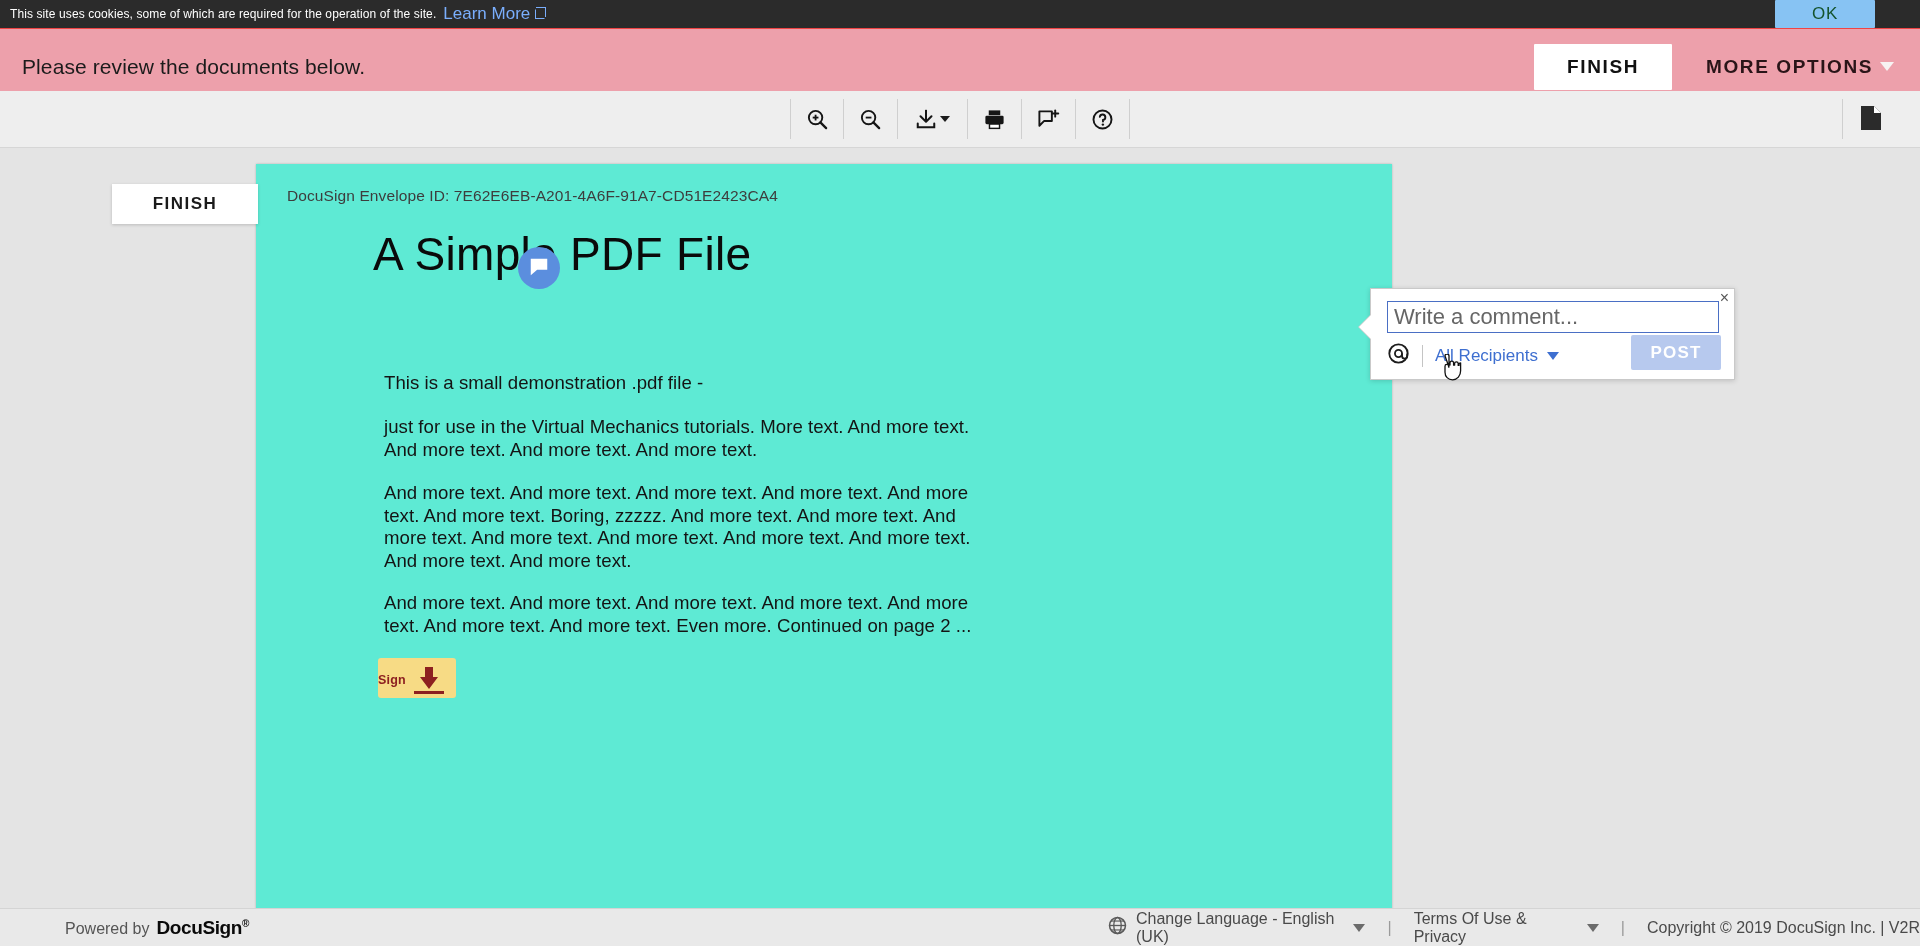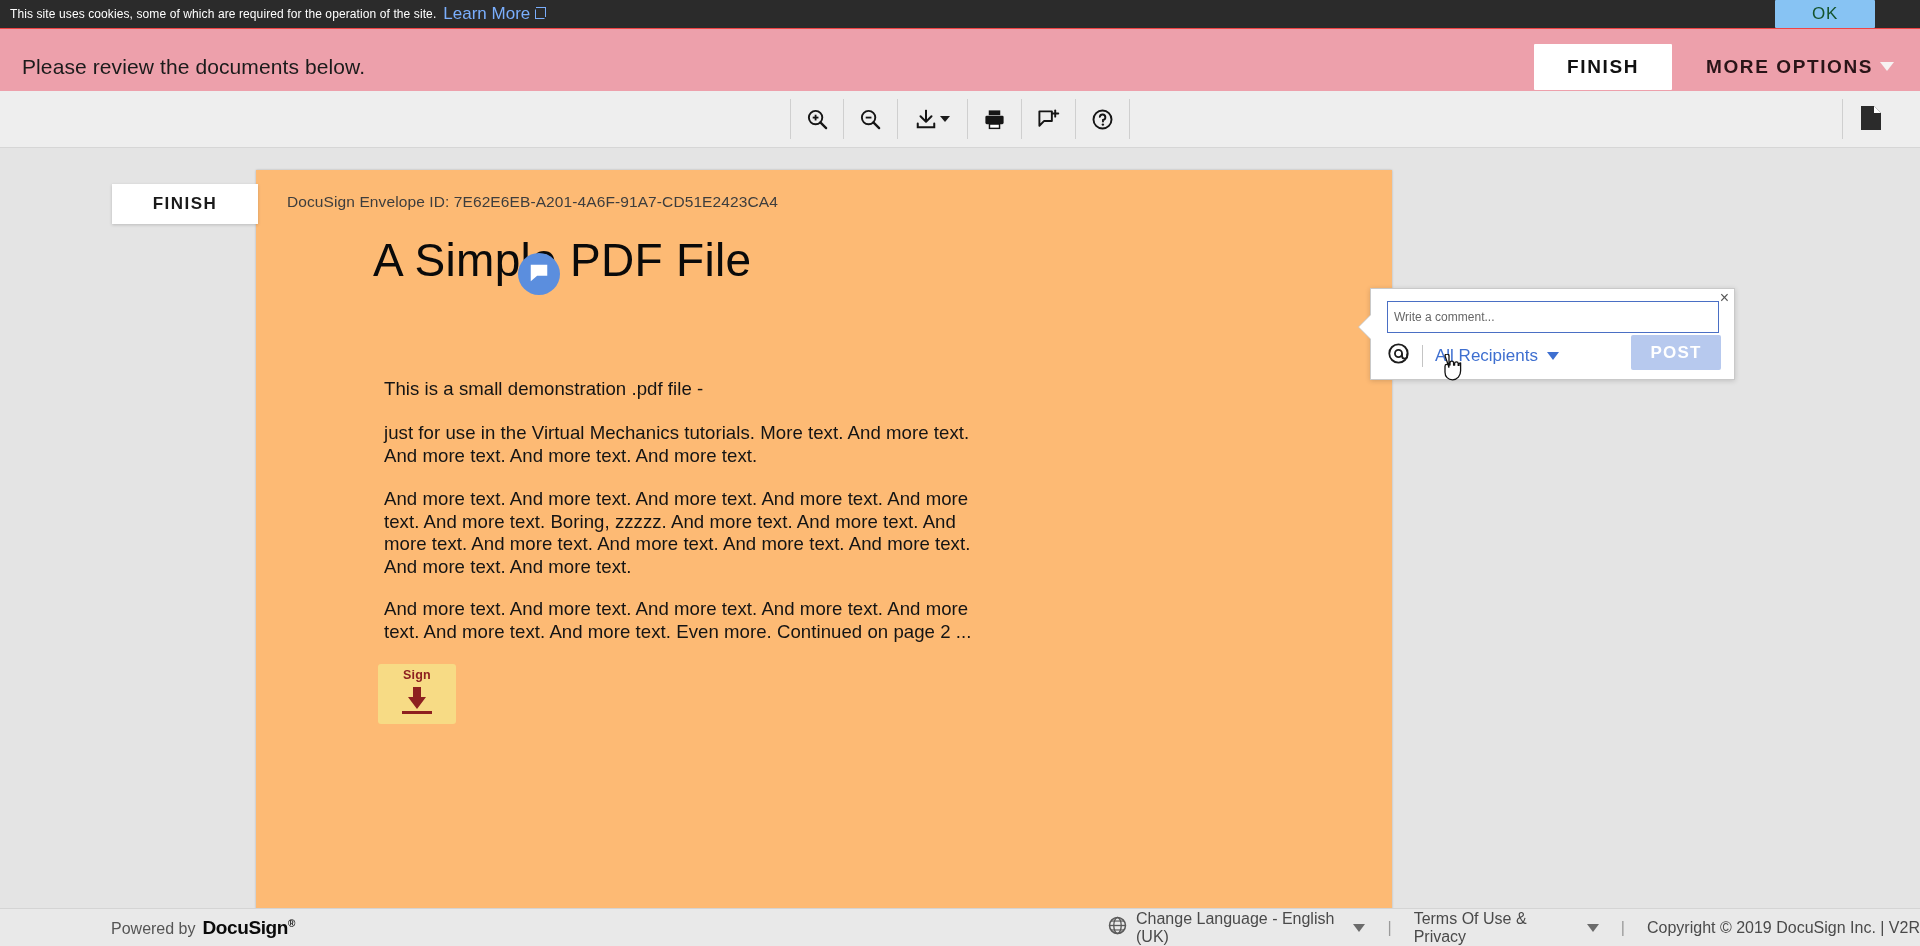--- a/index.html
+++ b/index.html
@@ -188,23 +188,23 @@
   
   .doc-area {
     position: absolute;
     top: 148px; left: 0;
     width: 1920px; height: 760px;
     background: #e4e4e4;
     overflow: hidden;
   }
   .page {
     position: absolute;
-    left: 256px; top: 22px;
+    left: 256px; top: 16px;
     width: 1136px; height: 750px;
-    background: #fdba74;
+    background: #5eead4;
     box-shadow: 0 0 2px rgba(0,0,0,.22);
   }
   .envelope-id {
     position: absolute;
     left: 31px; top: 23px;
     font-size: 15.5px;
     color: #3d3d3d;
     letter-spacing: .1px;
     white-space: nowrap;
   }
@@ -226,26 +226,26 @@
   }
   .p1 { top: 208px; width: 700px; }
   .p2 { top: 252px; width: 600px; }
   .p3 { top: 318px; width: 600px; }
   .p4 { top: 428px; width: 600px; }
 
   
   .sign-tag {
     position: absolute;
     left: 122px; top: 494px;
-    width: 78px; height: 60px;
+    width: 78px; height: 40px;
     background: #f7db85;
     border-radius: 3px;
     cursor: pointer;
     display: flex;
-    flex-direction: column;
+    flex-direction: row;
     align-items: center;
     justify-content: flex-start;
     padding-top: 4px;
   }
   .sign-tag-label {
     font-size: 12.5px;
     font-weight: bold;
     color: #8d2020;
     letter-spacing: .2px;
   }
@@ -312,21 +312,21 @@
     cursor: pointer;
     line-height: 1;
     font-family: "Liberation Sans", sans-serif;
   }
   .comment-input {
     position: absolute;
     left: 16px; top: 12px;
     width: 332px; height: 32px;
     border: 1.6px solid #4a6fc4;
     font-family: "Liberation Sans", sans-serif;
-    font-size: 12px;
+    font-size: 22px;
     color: #555;
     padding: 3px 6px;
     outline: none;
     background: #fff;
   }
   .comment-input::placeholder { color: #666; }
   .popup-row {
     position: absolute;
     left: 16px; top: 53px;
     width: 334px;
@@ -378,21 +378,21 @@
   .footer {
     position: absolute;
     bottom: 0; left: 0;
     width: 1920px; height: 38px;
     background: #e9e9e9;
     border-top: 1px solid #d4d4d4;
     display: flex;
     align-items: center;
   }
   .powered-by {
-    margin-left: 111px;
+    margin-left: 65px;
     font-size: 16px;
     color: #555;
     display: flex;
     align-items: baseline;
     gap: 7px;
   }
   .ds-wordmark {
     font-size: 19px;
     font-weight: bold;
     color: #0a0a0a;

